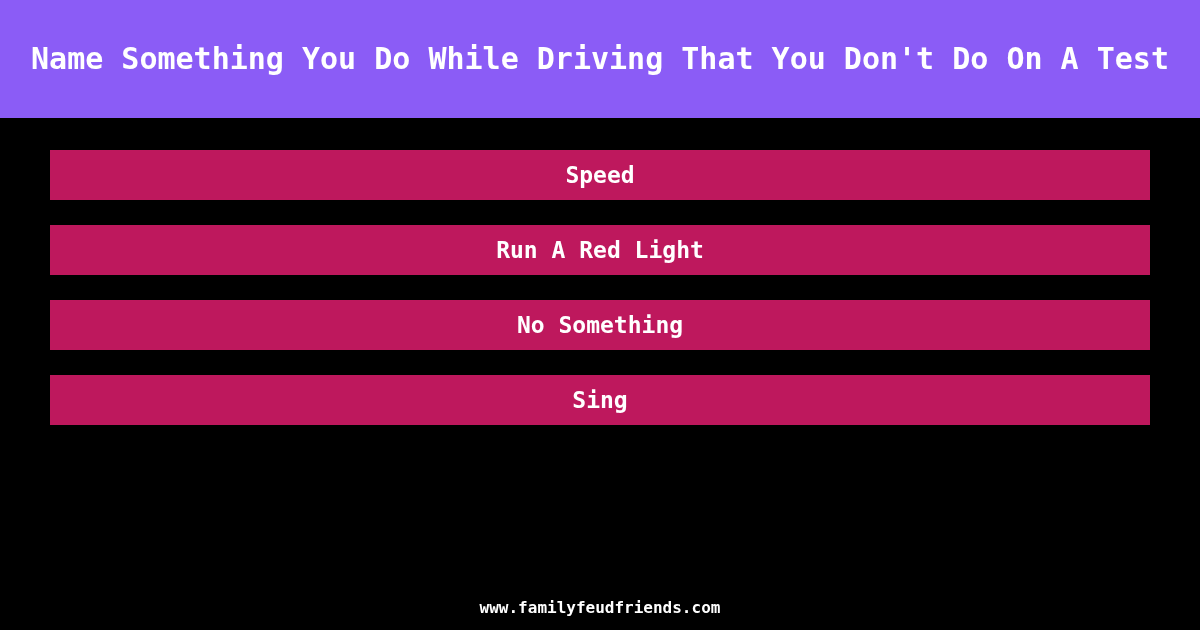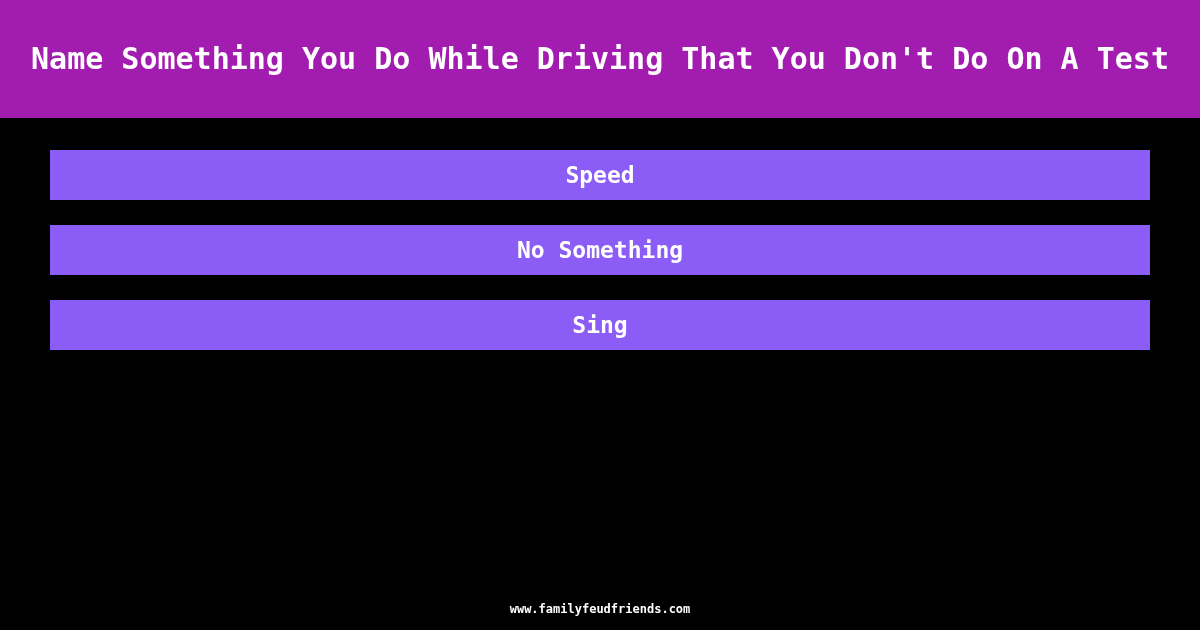--- a/index.html
+++ b/index.html
@@ -14,21 +14,21 @@
   body {
     background: #000000;
     font-family: "DejaVu Sans Mono", "Liberation Mono", monospace;
     position: relative;
   }
 
   
   .header {
     width: 1200px;
     height: 118px;
-    background: #a21caf;
+    background: #8b5cf6;
     display: flex;
     align-items: center;
     justify-content: center;
     padding: 0 40px;
   }
 
   .header-title {
     color: #ffffff;
     font-family: "DejaVu Sans Mono", "Liberation Mono", monospace;
     font-size: 30px;
@@ -43,21 +43,21 @@
   .answers {
     position: absolute;
     top: 150px;
     left: 50px;
     width: 1100px;
   }
 
   .answer-row {
     width: 1100px;
     height: 50px;
-    background: #8b5cf6;
+    background: #be185d;
     margin-bottom: 25px;
     display: flex;
     align-items: center;
     justify-content: center;
     border-radius: 0;
   }
 
   .answer-row:last-child { margin-bottom: 14px; }
 
   .answer-text {
@@ -75,40 +75,43 @@
     position: absolute;
     left: 0;
     top: 598px;
     width: 1200px;
     text-align: center;
   }
 
   .footer-text {
     color: #ffffff;
     font-family: "DejaVu Sans Mono", "Liberation Mono", monospace;
-    font-size: 12px;
+    font-size: 16px;
     font-weight: bold;
     line-height: 1;
     letter-spacing: 0px;
   }
 </style>
 </head>
 <body>
 
 <div class="header">
   <div class="header-title">Name Something You Do While Driving That You Don't Do On A Test</div>
 </div>
 
 <div class="answers">
 
   <div class="answer-row">
     <span class="answer-text">Speed</span>
   </div>
 
 
+  <div class="answer-row">
+    <span class="answer-text">Run A Red Light</span>
+  </div>
 
   <div class="answer-row">
     <span class="answer-text">No Something</span>
   </div>
 
   <div class="answer-row">
     <span class="answer-text">Sing</span>
   </div>
 
 </div>

